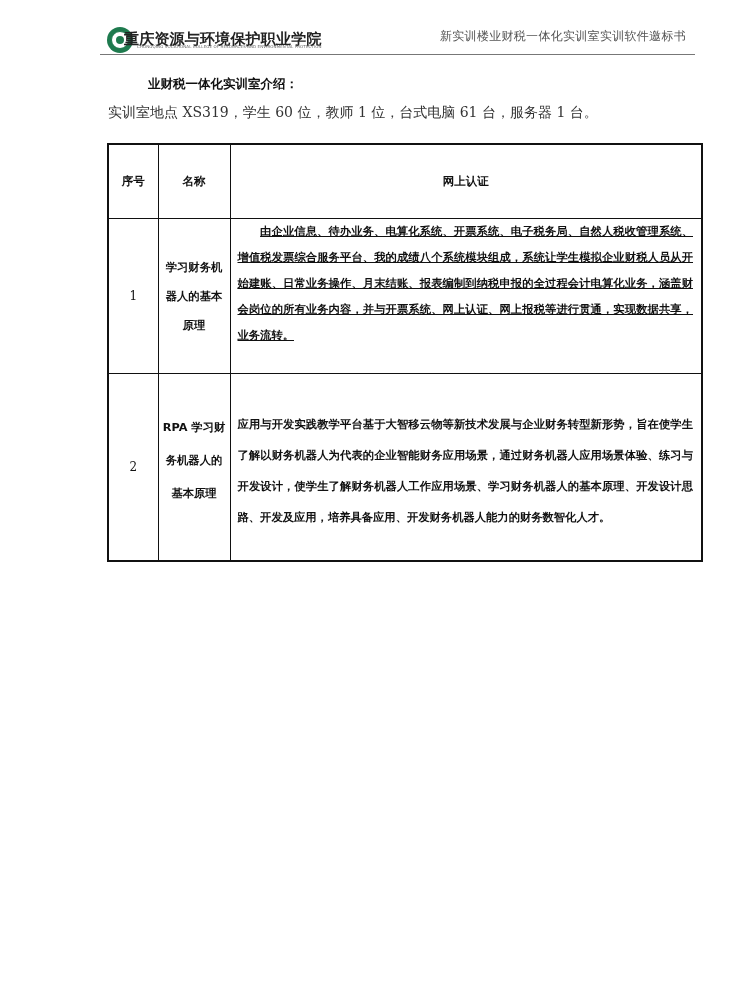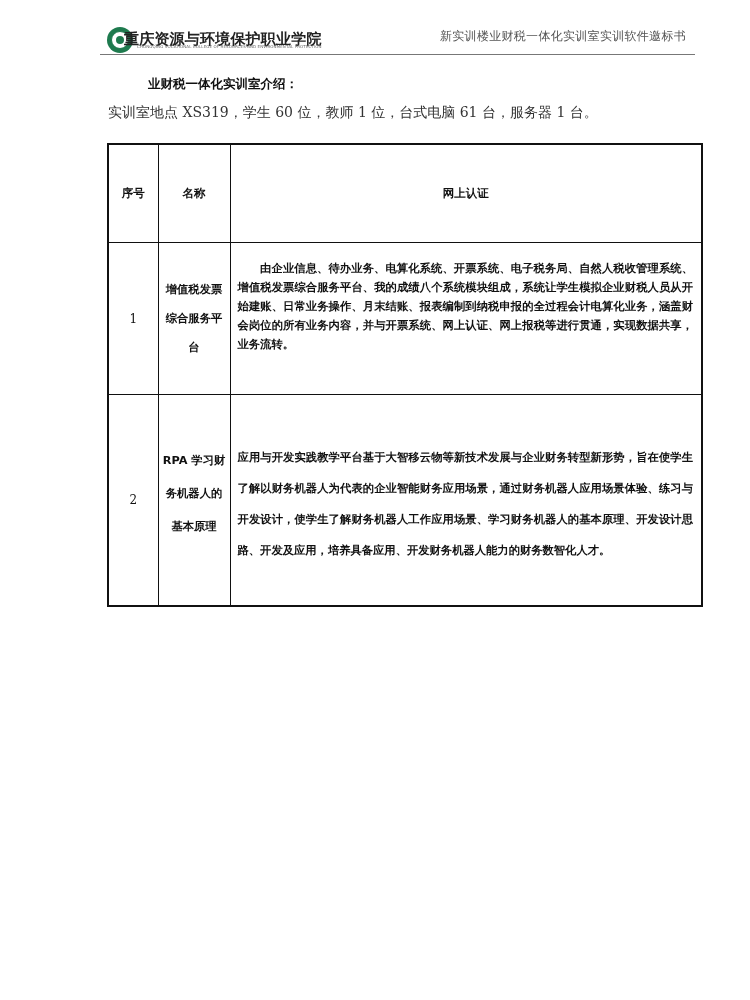--- a/index.html
+++ b/index.html
@@ -110,21 +110,21 @@
       width: 596px;
       border-collapse: collapse;
       border: 2px solid #111;
       font-family: "DejaVu Sans", "Liberation Sans", sans-serif;
       font-size: 11.3px;
       color: #111;
     }
     table.spec-table th,
     table.spec-table td {
       border: 1.5px solid #111;
-      padding: 12px;
+      padding: 0;
       vertical-align: middle;
     }
     table.spec-table th {
       height: 73px;
       font-weight: bold;
       font-size: 11.5px;
       text-align: center;
     }
     .col-seq { width: 50px; }
     .col-name { width: 72px; }
@@ -150,22 +150,23 @@
       line-height: 33px;
       padding-bottom: 14px;
     }
     .req-cell {
       text-align: justify;
       font-weight: bold;
       padding: 0 8px 0 7px !important;
     }
     .req-text-1 {
       text-indent: 2em;
-      line-height: 19px;
+      line-height: 26px;
       padding-bottom: 24px;
+      text-decoration: underline;
     }
     .req-text-2 {
       line-height: 31px;
       padding-top: 8px;
     }
   </style>
 </head>
 <body>
 
 <div class="page-header">
@@ -193,21 +194,21 @@
     <tr>
       <th>序号</th>
       <th>名称</th>
       <th>网上认证</th>
     </tr>
   </thead>
   <tbody>
     <tr class="row1">
       <td class="seq-cell">1</td>
       <td class="name-cell">
-        <div class="name-lines-1">增值税发票综合服务平台</div>
+        <div class="name-lines-1">学习财务机器人的基本原理</div>
       </td>
       <td class="req-cell">
         <div class="req-text-1">由企业信息、待办业务、电算化系统、开票系统、电子税务局、自然人税收管理系统、增值税发票综合服务平台、我的成绩八个系统模块组成，系统让学生模拟企业财税人员从开始建账、日常业务操作、月末结账、报表编制到纳税申报的全过程会计电算化业务，涵盖财会岗位的所有业务内容，并与开票系统、网上认证、网上报税等进行贯通，实现数据共享，业务流转。</div>
       </td>
     </tr>
     <tr class="row2">
       <td class="seq-cell">2</td>
       <td class="name-cell">
         <div class="name-lines-2">RPA 学习财务机器人的基本原理</div>
       </td>

